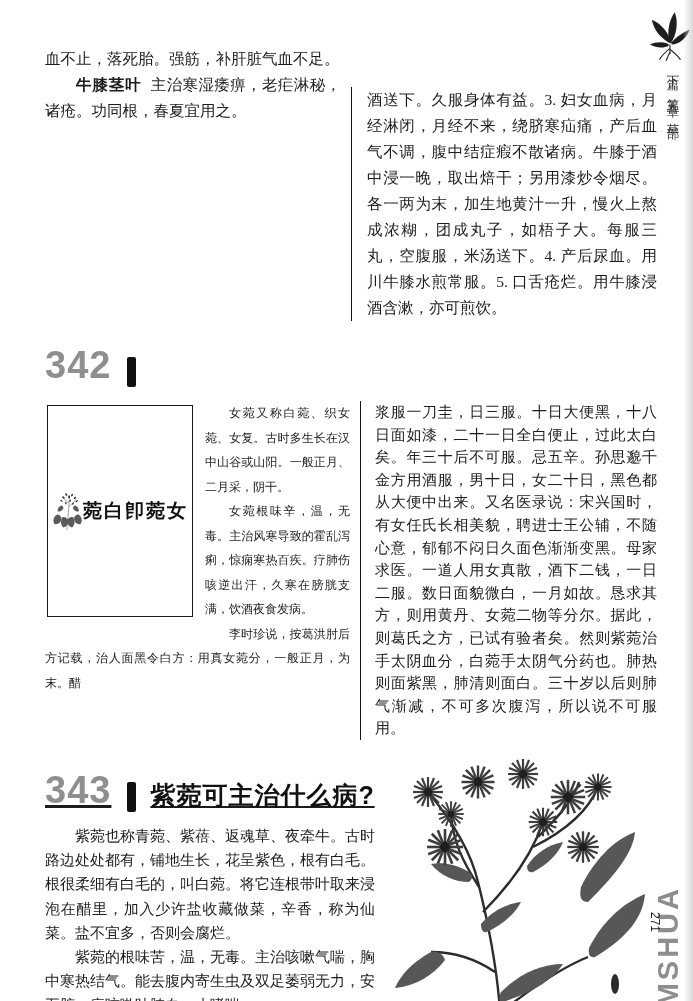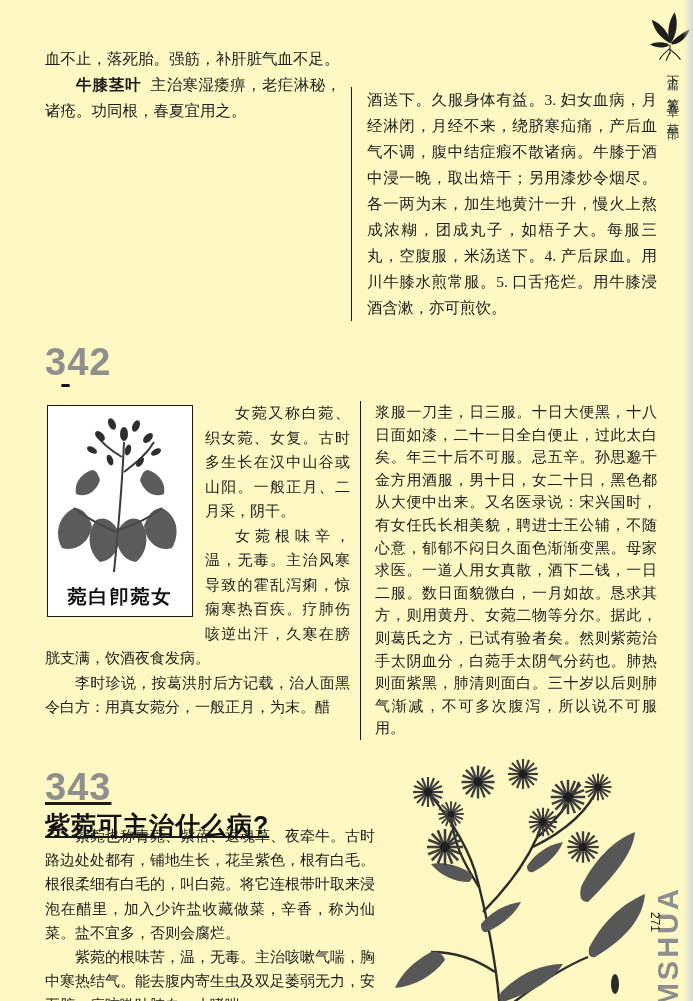--- a/index.html
+++ b/index.html
@@ -1,59 +1,59 @@
 <!DOCTYPE html>
 <html><head>
 <meta charset="utf-8">
 <style>
   * { margin:0; padding:0; box-sizing:border-box; }
   html,body { background:#e9e9e9; }
   #page {
     position:relative; width:693px; height:1001px; margin:0 auto;
-    background:#fef9c3; overflow:hidden;
+    background:#ffffff; overflow:hidden;
     font-family:"Liberation Serif","DejaVu Serif",serif;
     color:#1c1c1c;
     padding-left:20px;
   }
   .edge-shade {
     position:absolute; top:0; right:0; width:10px; height:100%;
     background:linear-gradient(to right,rgba(255,255,255,0),#d9d9d9);
   }
   .main { position:absolute; left:45px; top:46px; width:612px; }
 
   
   .topsec { display:flex; }
   .topsec .col-l { width:306px; padding-right:10px; }
   .topsec .col-r { flex:1; border-left:1.6px solid #161616; padding-left:15px;margin-top:41px; }
   .para { font-size:15.5px; line-height:26px; text-align:justify; text-justify:inter-ideograph; }
   .para.indent { text-indent:2em; }
   .para b.lead { font-weight:bold; letter-spacing:.5px; margin-right:.6em; font-family:Liberation Sans, sans-serif; }
 
   
-  .sec-head { display:flex; align-items:flex-start; margin-top:20px; height:46px;flex-direction:column; }
+  .sec-head { display:flex; align-items:flex-end; margin-top:20px; height:46px; }
   .sec-num {
     font-family:"Liberation Sans","DejaVu Sans",sans-serif;
     font-size:38px; font-weight:bold; color:#8f8f8f; letter-spacing:1px;
   }
   .sec-bar { width:9px; height:30px; background:#111; margin:0 14px 0 16px; border-radius:2px; }
   .sec-title {
     font-family:"Liberation Sans","DejaVu Sans",sans-serif;
     font-size:25px; font-weight:bold; color:#111; letter-spacing:1px;
   }
 
   
   .s342 { display:flex; margin-top:14px; }
   .s342 .left { width:315px; padding-right:10px; }
   .s342 .right { flex:1; border-left:1.6px solid #161616; padding-left:14px; }
   .s342 .right .para { font-size:15px; line-height:22.6px; }
-  .s342 .left .para { font-size:15px; line-height:24.5px; }
+  .s342 .left .para { font-size:12px; line-height:24.5px; }
   .illus-box {
     float:left; width:146px; height:212px; border:1.6px solid #1a1a1a;
     margin:4px 12px 6px 2px; background:#fff; text-align:center;
-    display:flex; flex-direction:column; justify-content:space-between; 
+    display:flex; justify-content:space-between; align-items:center;
     padding:6px 4px 6px 4px;
   }
   .illus-caption { font-weight:bold; font-size:19px; letter-spacing:2px; color:#111; white-space:nowrap; }
 
   
   .s343 { position:relative; margin-top:12px; }
   .s343 .text { width:330px; }
   .s343 .text .para { font-size:15px; line-height:24.2px; }
   .aster { position:absolute; left:338px; top:-72px; width:282px; height:312px; }
   .aster-caption { position:absolute; left:558px; top:198px; font-weight:bold; font-size:18px; letter-spacing:2px; color:#111; }

